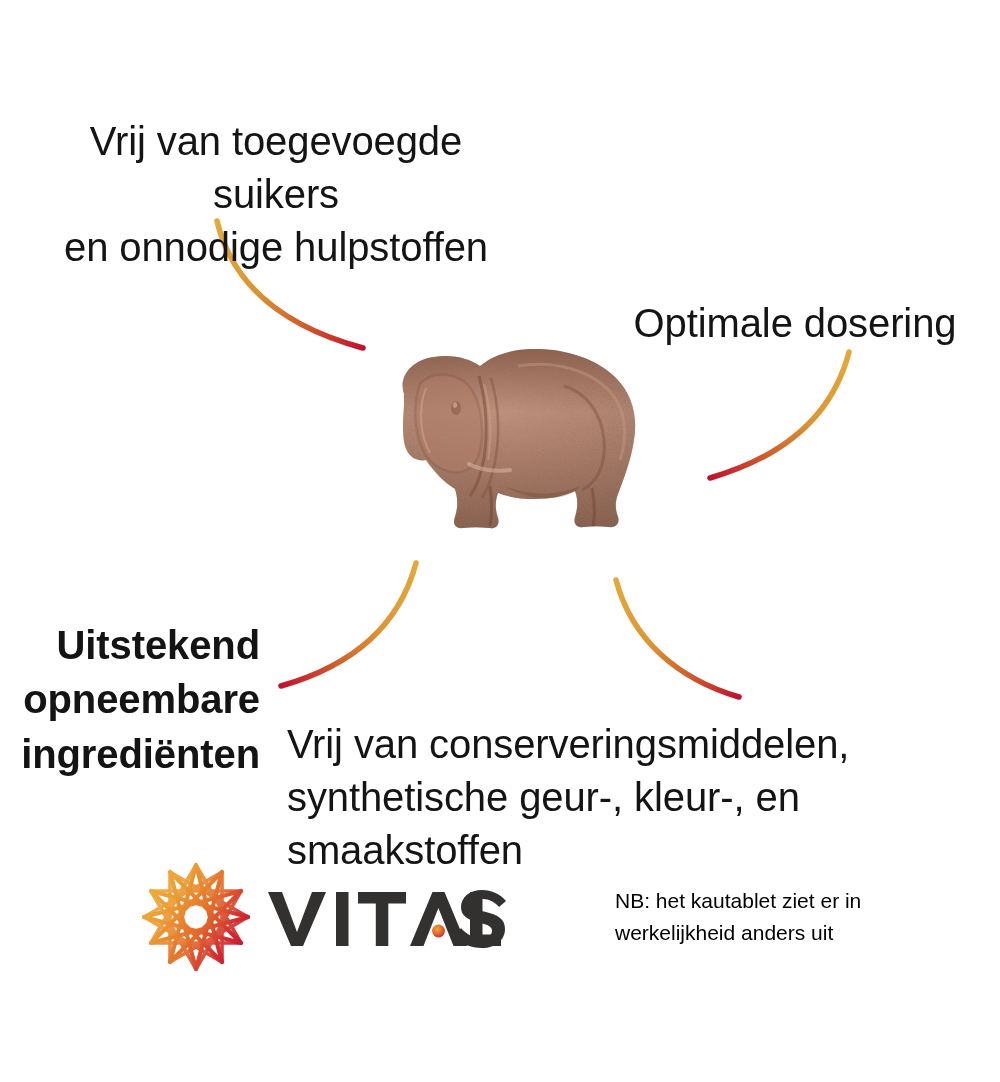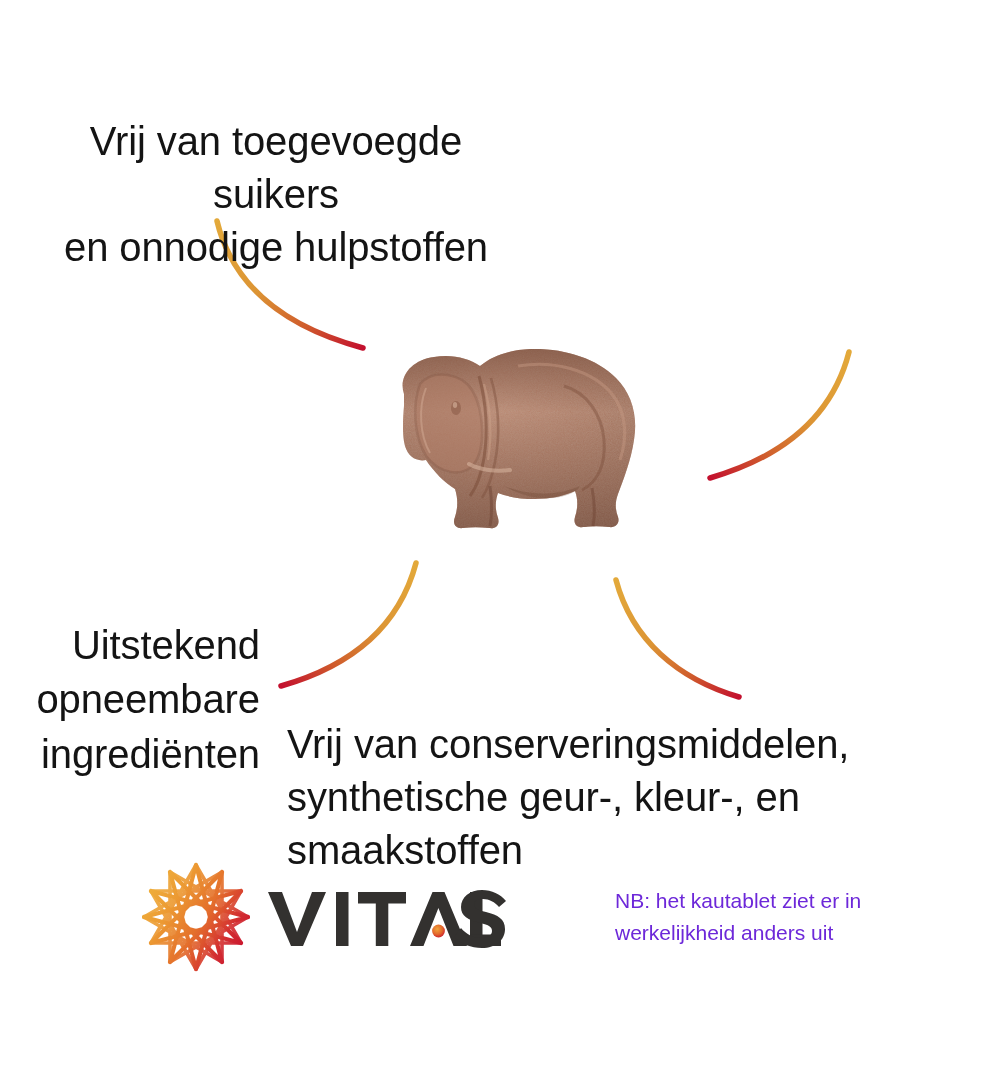--- a/index.html
+++ b/index.html
@@ -51,20 +51,21 @@
     top: 297px;
     width: 350px;
     text-align: center;
   }
   #callout-absorbable {
     left: 20px;
     top: 618px;
     width: 240px;
     text-align: right;
     line-height: 1.36;
+    font-weight: bold;
   }
   #callout-preservatives {
     left: 287px;
     top: 718px;
     width: 700px;
     text-align: left;
   }
 
   
   .tablet {
@@ -95,21 +96,21 @@
     height: 66px;
     flex: 0 0 240px;
   }
   .disclaimer {
     position: absolute;
     left: 615px;
     top: 885px;
     width: 330px;
     font-size: 21px;
     line-height: 1.52;
-    color: #6d28d9;
+    color: #000000;
     white-space: pre-line;
     text-align: left;
   }
 </style>
 </head>
 <body>
 
 <div class="stage">
 
   <svg class="curves" viewBox="0 0 1000 1082" width="1000" height="1082" aria-hidden="true">
@@ -145,20 +146,21 @@
     <path d="M 849 352 C 833 414 786 456 710 478" fill="none" stroke="url(#gradTR)" stroke-width="5.5" stroke-linecap="round"></path>
 
     <path d="M 416 563 C 400 623 355 665 281 686" fill="none" stroke="url(#gradBL)" stroke-width="5.5" stroke-linecap="round"></path>
 
     <path d="M 616 580 C 632 640 678 679 739 697" fill="none" stroke="url(#gradBR)" stroke-width="5.5" stroke-linecap="round"></path>
   </svg>
 
   <div class="callout" id="callout-sugars">Vrij van toegevoegde suikers
 en onnodige hulpstoffen</div>
 
+  <div class="callout" id="callout-dosage">Optimale dosering</div>
 
   <div class="callout" id="callout-absorbable">Uitstekend
 opneembare
 ingrediënten</div>
 
   <div class="callout" id="callout-preservatives">Vrij van conserveringsmiddelen,
 synthetische geur-, kleur-, en smaakstoffen</div>
 
   <svg class="tablet" viewBox="0 0 290 212" width="290" height="212" aria-hidden="true">
     <defs>

